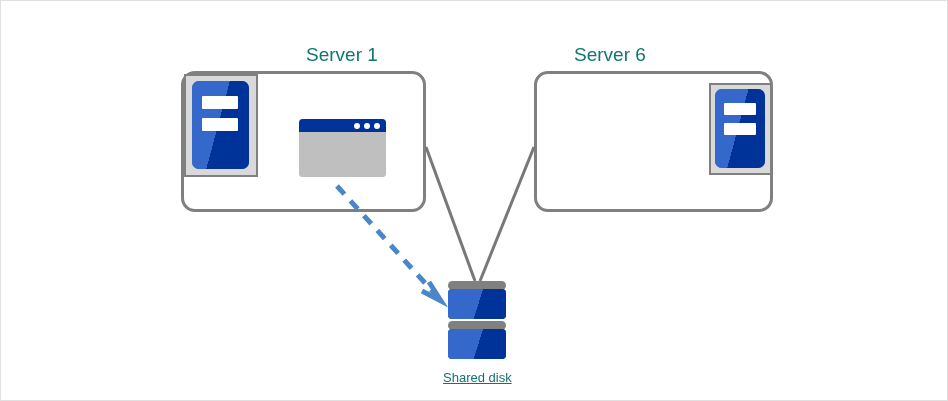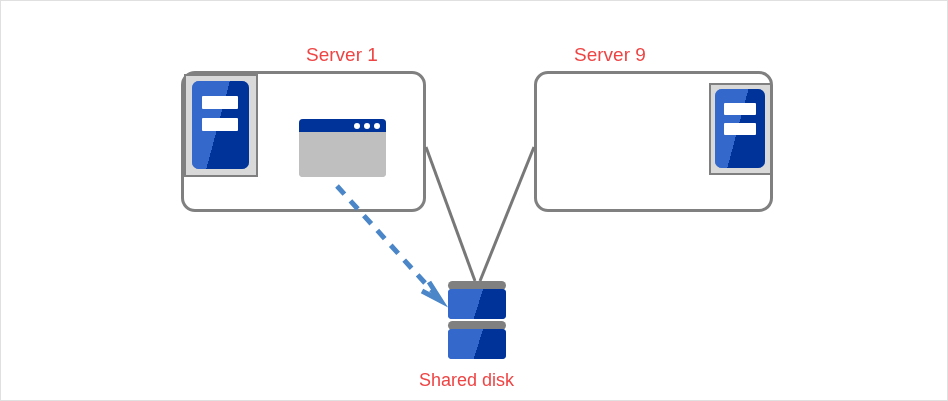--- a/index.html
+++ b/index.html
@@ -16,29 +16,29 @@
     height: 401px;
     background: #ffffff;
     box-sizing: border-box;
     border: 1px solid #e0e0e0;
     overflow: hidden;
   }
 
   
   .label {
     position: absolute;
-    color: #ef4444;
+    color: #0f766e;
     font-size: 19px;
     line-height: 1;
     white-space: pre;
   }
   #server1-label { left: 305px; top: 44px; }
   #server2-label { left: 573px; top: 44px; }
   #app-a-label   { left: 283px; top: 93px; }
-  #disk-label    { left: 418px; top: 370px; font-size: 18px; }
+  #disk-label    { left: 442px; top: 370px; font-size: 13px; text-decoration: underline; }
 
   
   .server-box {
     position: absolute;
     border: 3px solid #808080;
     border-radius: 14px;
     background: transparent;
     box-sizing: border-box;
   }
   #server1-box { left: 180px; top: 70px; width: 245px; height: 141px; }
@@ -172,21 +172,21 @@
 
   <div id="app-window">
     <div class="titlebar">
       <div class="dot dot1"></div>
       <div class="dot dot2"></div>
       <div class="dot dot3"></div>
     </div>
     <div class="body"></div>
   </div>
 
-  <div class="label" id="server2-label">Server 9</div>
+  <div class="label" id="server2-label">Server 6</div>
 
   <div class="server-box" id="server2-box"></div>
 
   <div class="server-icon-tile" id="server2-icon-tile"></div>
 
   <div class="server-glyph" id="server2-glyph">
     <div class="shade"></div>
     <div class="bar bar1"></div>
     <div class="bar bar2"></div>
   </div>

